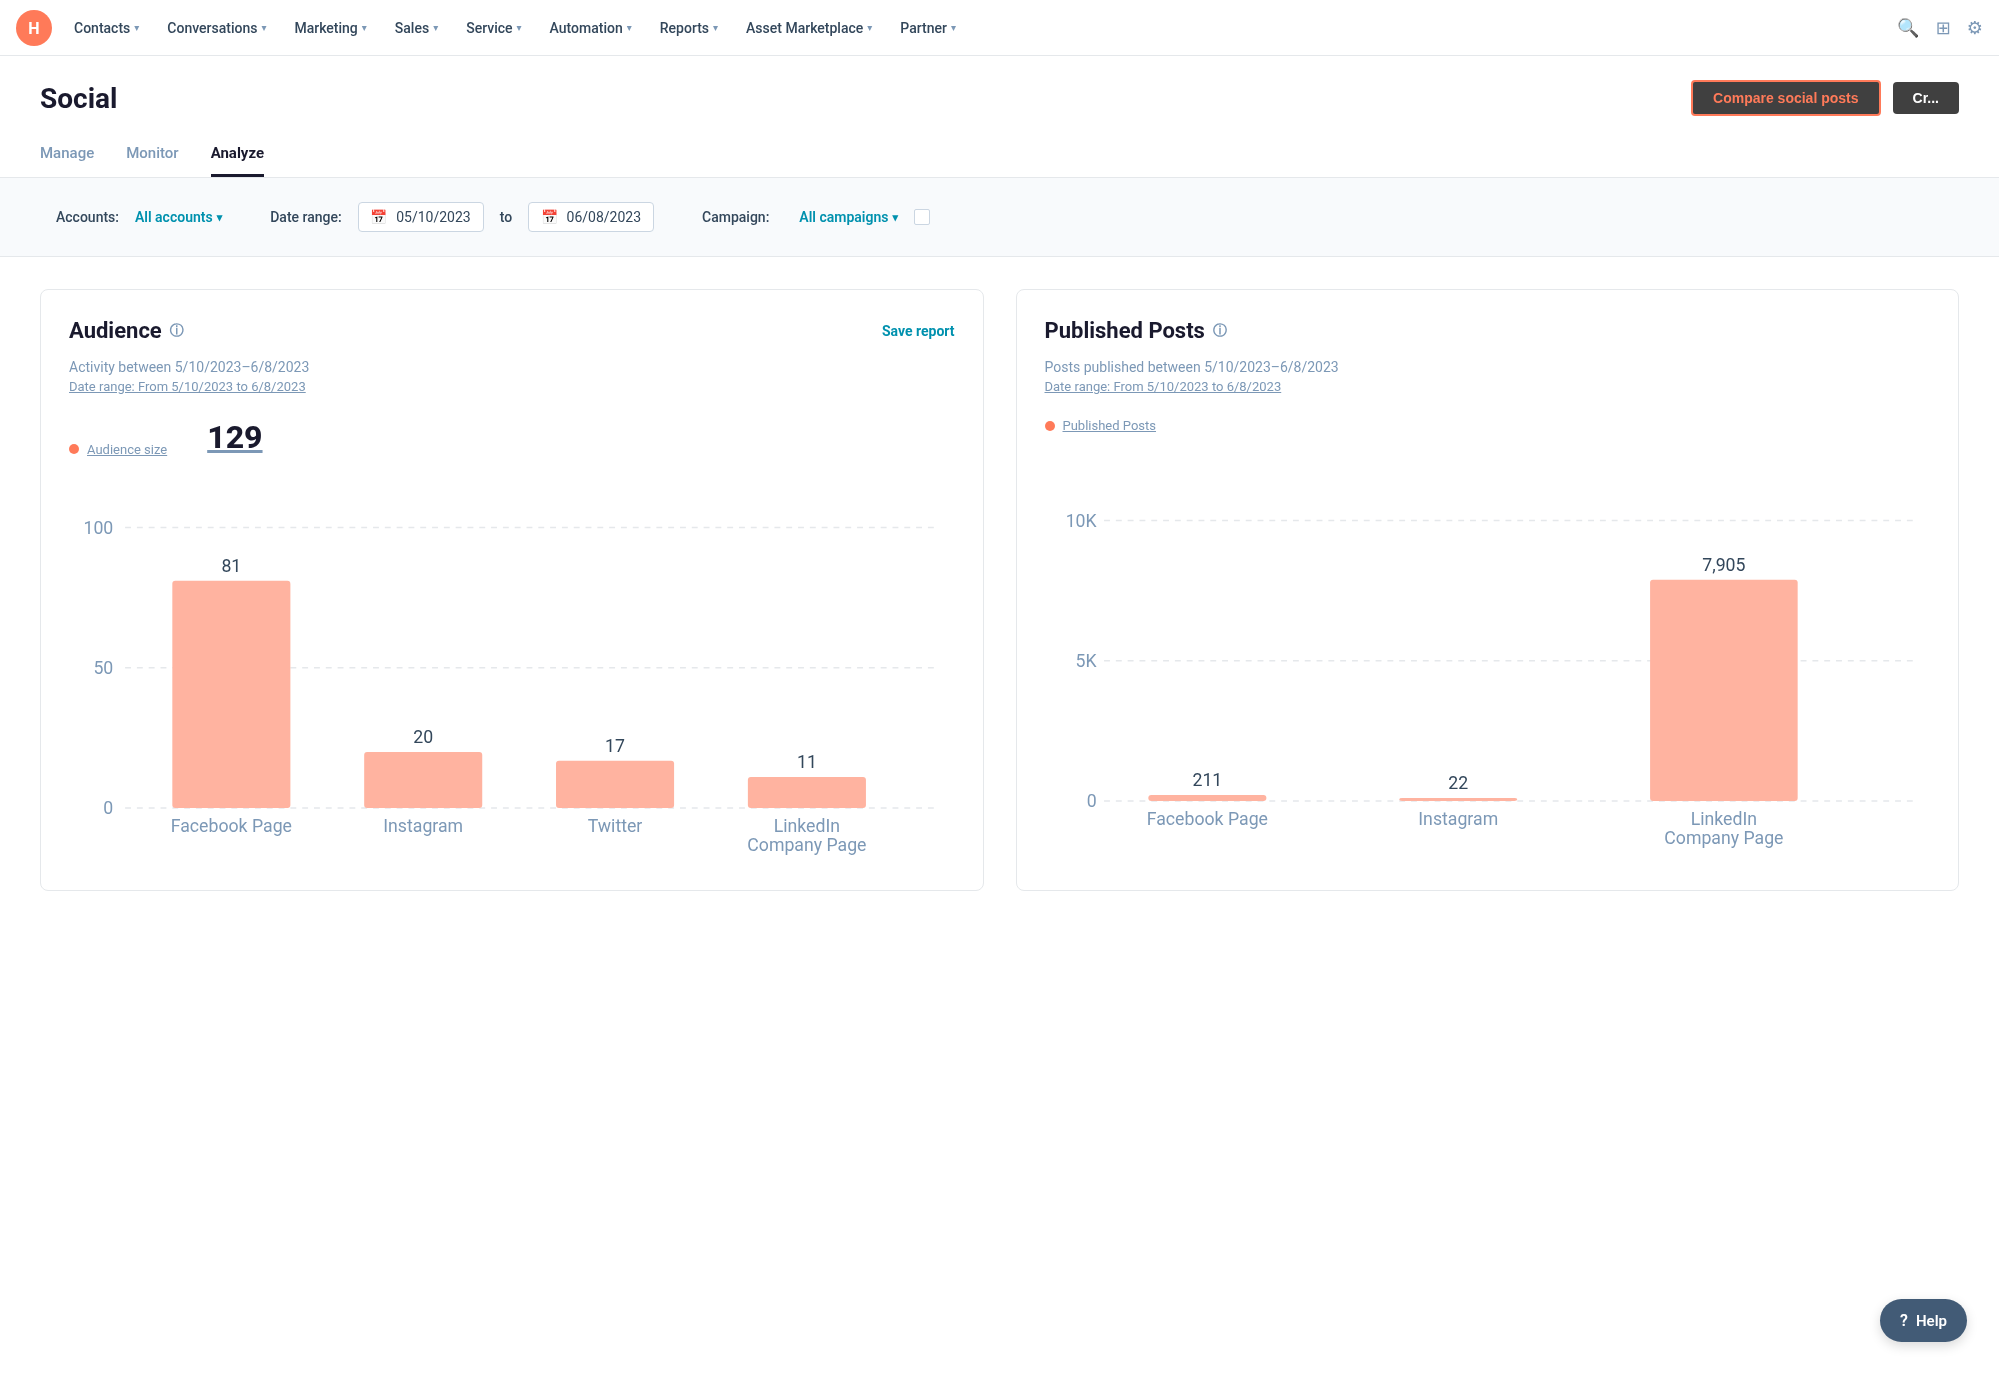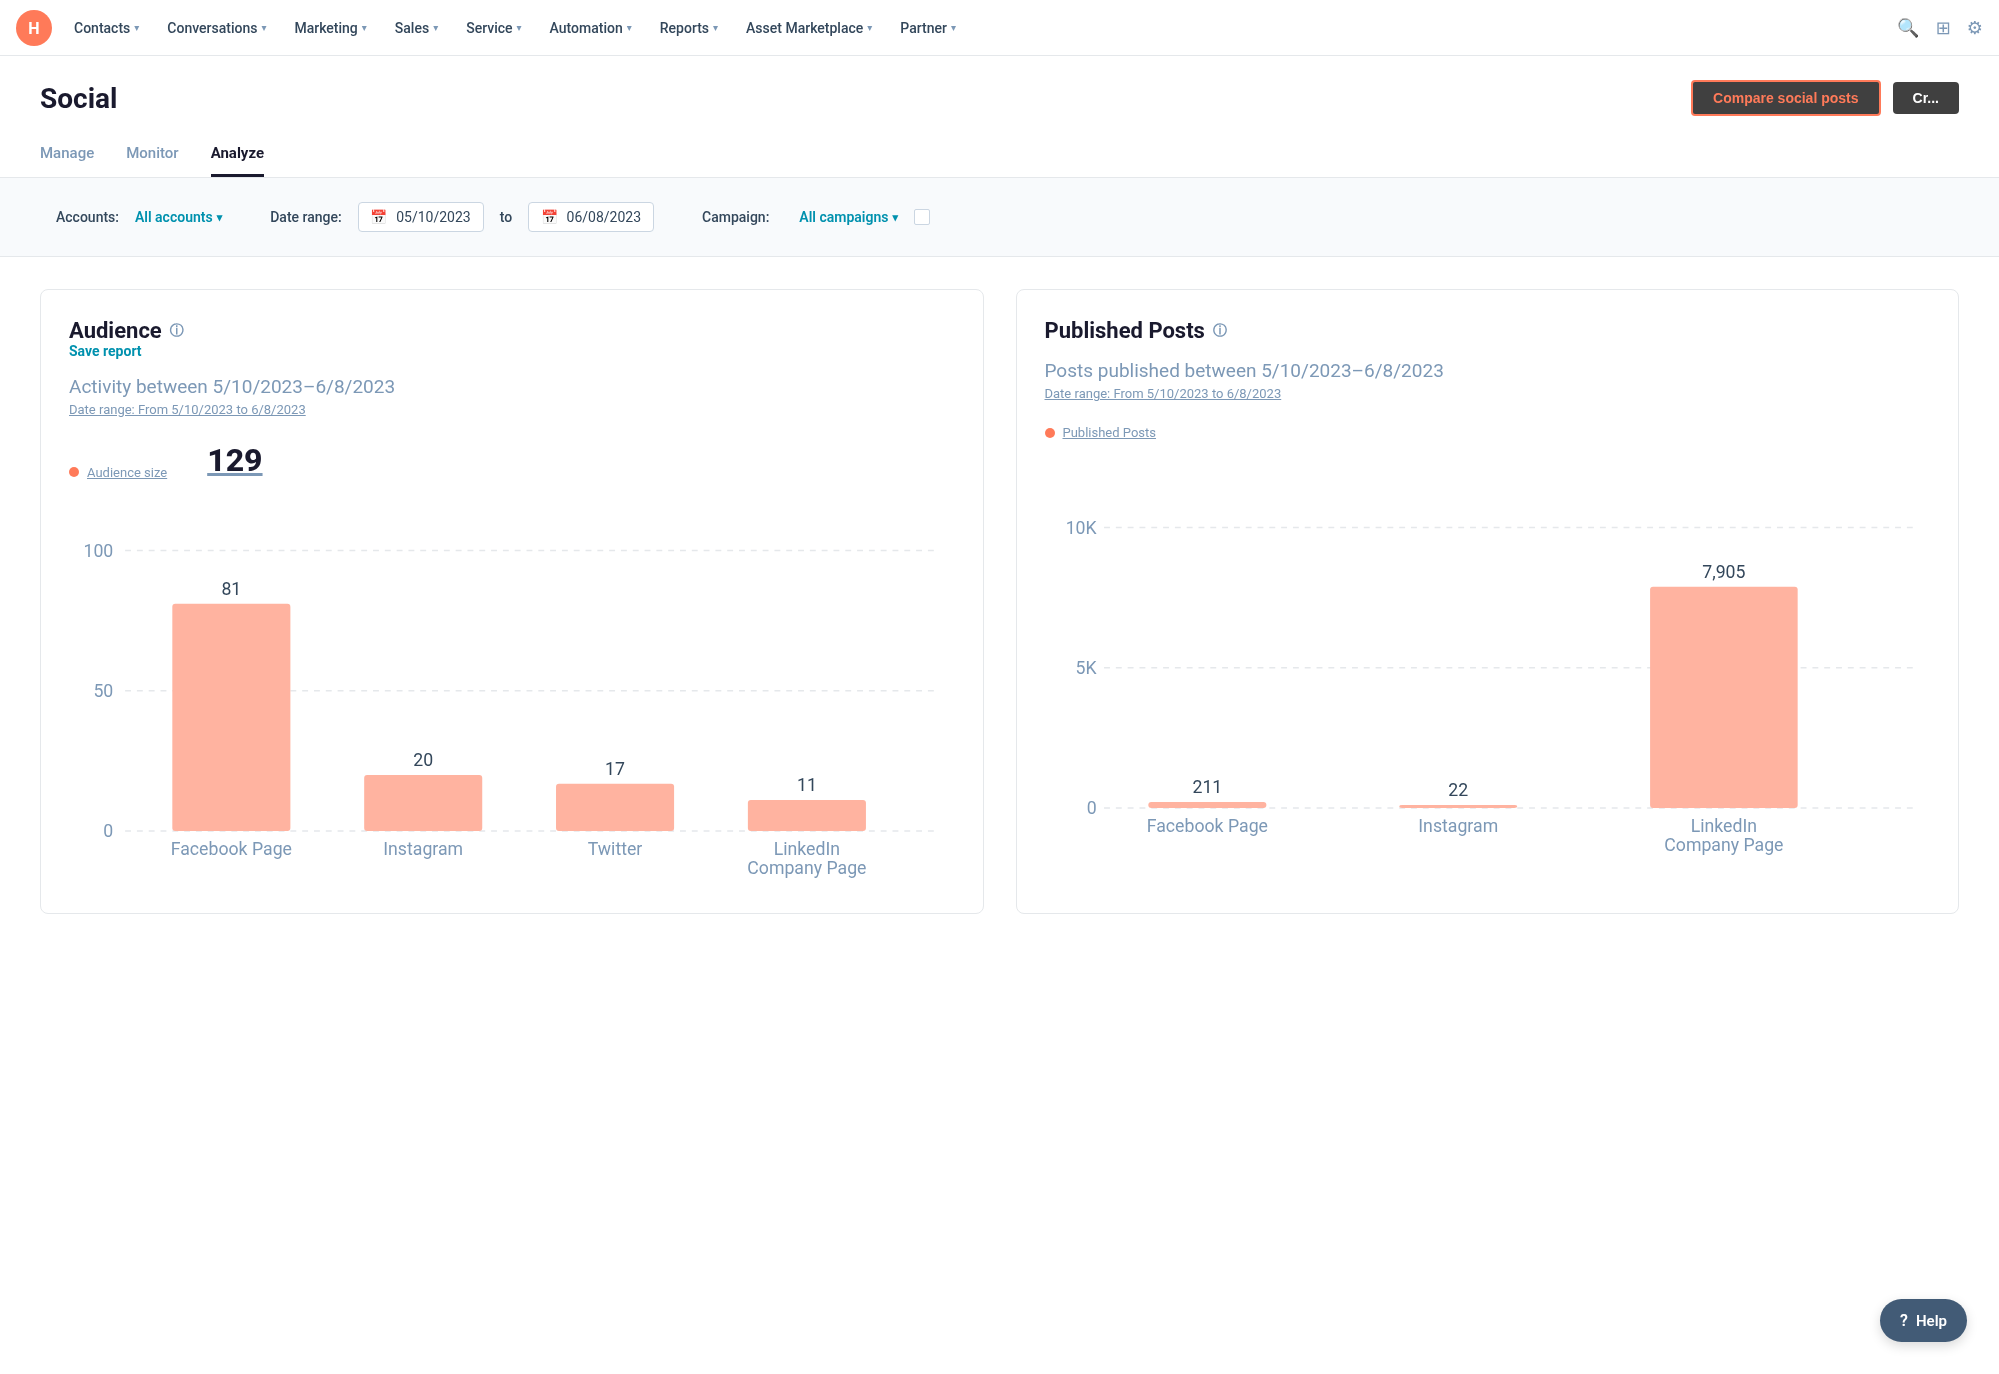--- a/index.html
+++ b/index.html
@@ -86,25 +86,25 @@
     
     .charts-area {
       display: flex; gap: 32px;
       padding: 32px 40px;
     }
     .chart-card {
       background: #fff; border: 1px solid #e5e8eb;
       border-radius: 8px; padding: 28px;
       flex: 1; min-width: 0;
     }
-    .chart-header { display: flex; justify-content: space-between; align-items: flex-start; margin-bottom: 16px; flex-direction: column; }
+    .chart-header { display: flex; justify-content: space-between; align-items: center; margin-bottom: 16px; }
     .chart-title { font-size: 22px; font-weight: 700; color: #1a1a2e; display: flex; align-items: center; gap: 8px; }
     .info-icon { color: #7c98b6; font-size: 14px; cursor: pointer; }
     .save-report-link { color: #0091ae; font-size: 14px; font-weight: 700; cursor: pointer; }
-    .chart-subtitle { font-size: 19px; color: #7c98b6; margin-bottom: 4px; }
+    .chart-subtitle { font-size: 14px; color: #7c98b6; margin-bottom: 4px; }
     .chart-meta { display: flex; align-items: center; gap: 8px; font-size: 13px; color: #7c98b6; margin-bottom: 24px; text-decoration: underline; }
     .legend-dot { width: 10px; height: 10px; border-radius: 50%; background: #ff7a59; display: inline-block; }
     .total-number { font-size: 32px; font-weight: 800; color: #1a1a2e; margin-bottom: 24px; }
 
     
     .bar-chart-container { position: relative; width: 100%; }
     .bar-chart-svg { width: 100%; }
 
     
     .help-btn {

